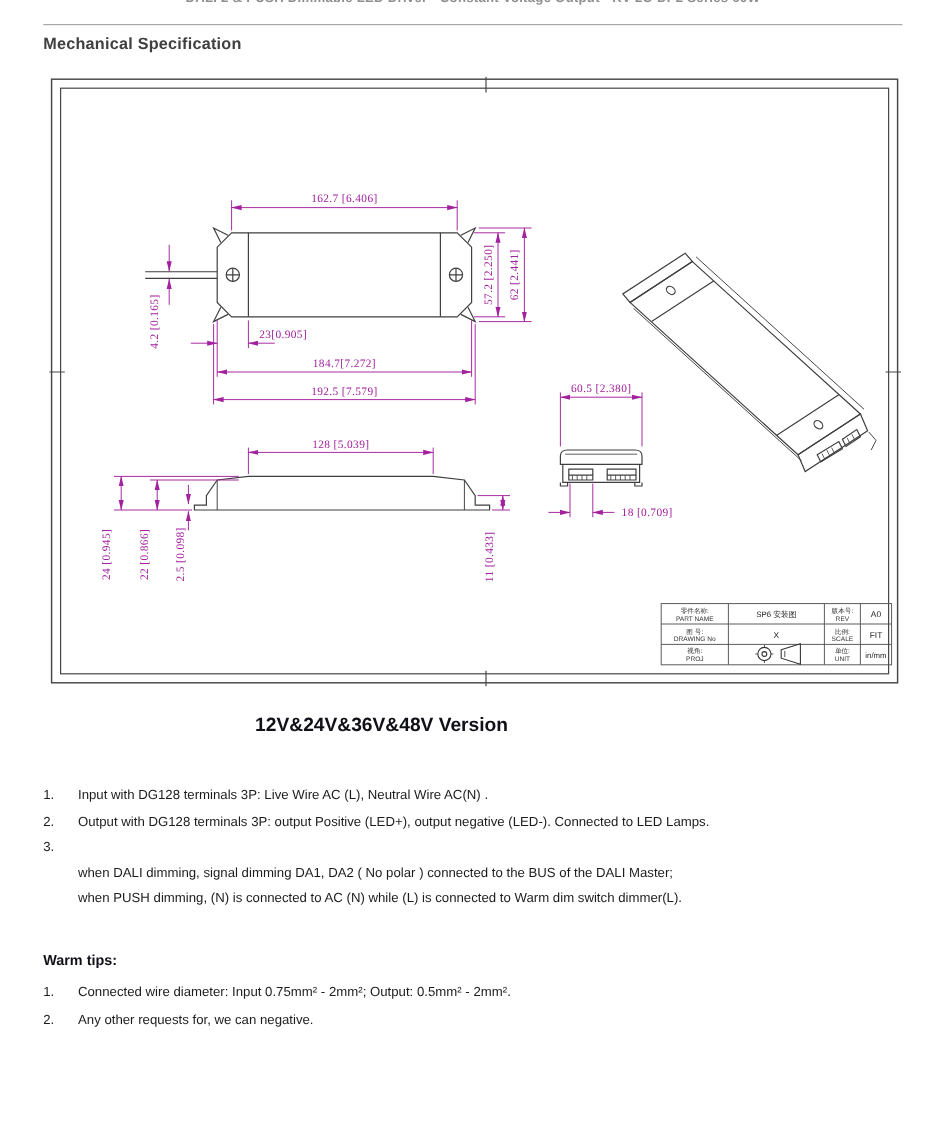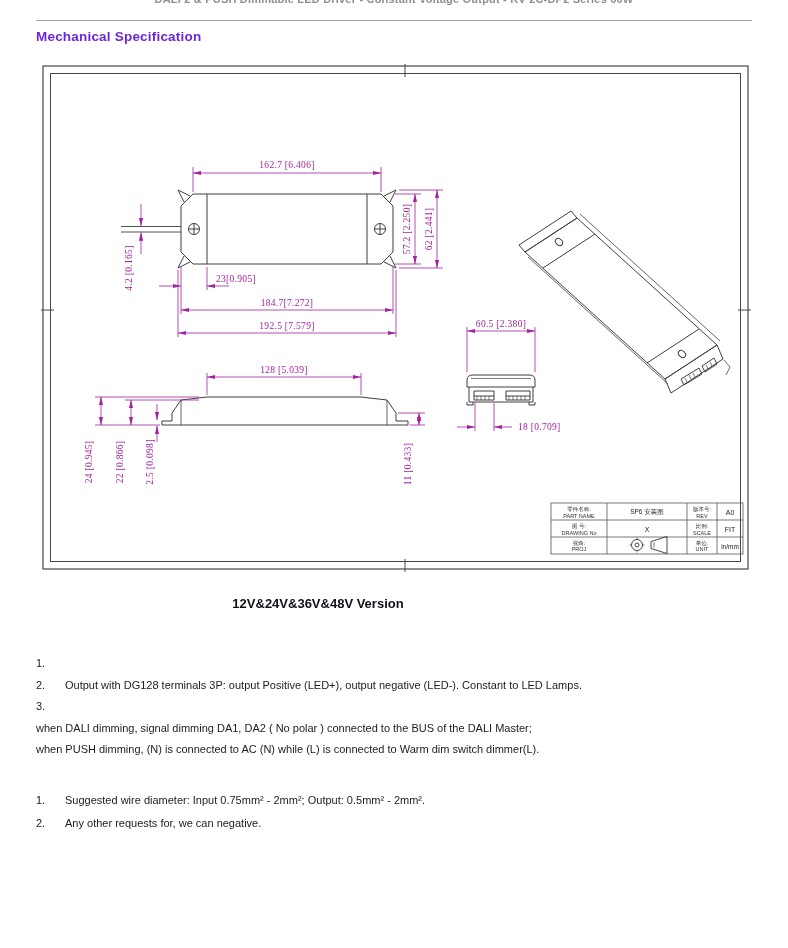--- a/index.html
+++ b/index.html
@@ -5,26 +5,26 @@
   html,body{margin:0;padding:0;background:#ffffff;}
   #page{
     position:relative;width:788px;height:948px;background:#fff;overflow:hidden;
     font-family:"Liberation Sans",sans-serif;color:#1c1c1c;
   }
   .hdr-title{
     position:absolute;top:-7px;left:0;width:100%;text-align:center;
     font-size:11px;font-weight:bold;color:#8f8f8f;letter-spacing:.2px;white-space:nowrap;
   }
   .hdr-rule{position:absolute;top:20px;left:36px;width:716px;height:0;border-top:1px solid #a9a9a9;}
-  .section-title{position:absolute;top:29px;left:36px;font-size:13.5px;font-weight:bold;color:#6d28d9;letter-spacing:.2px;}
-  .caption{position:absolute;top:596px;left:0;width:636px;text-align:center;font-size:13px;font-weight:bold;color:#101018;}
+  .section-title{position:absolute;top:29px;left:36px;font-size:13.5px;font-weight:bold;color:#404040;letter-spacing:.2px;}
+  .caption{position:absolute;top:596px;left:0;width:636px;text-align:center;font-size:16px;font-weight:bold;color:#101018;}
   .notes{position:absolute;left:36px;top:656px;width:716px;font-size:11px;line-height:14px;}
   .note-row{display:flex;margin-bottom:7.5px;}
   .note-num{width:29px;flex:0 0 29px;}
-  .note-sub{margin-bottom:7.5px;}
+  .note-sub{margin-left:29px;margin-bottom:7.5px;}
   .tips{position:absolute;left:36px;top:793px;width:716px;font-size:11px;line-height:14px;}
   .tips-heading{font-size:12px;font-weight:bold;margin-bottom:13px;color:#101018;}
   .tip-row{display:flex;margin-bottom:9px;}
   svg text{font-family:"Liberation Serif",serif;}
   .dimtxt{fill:#a3219e;font-size:9.5px;letter-spacing:.3px;}
   .tbl-cn{fill:#333;font-size:5.5px;font-family:"Liberation Sans",sans-serif;}
   .tbl-en{fill:#333;font-size:5.5px;font-family:"Liberation Sans",sans-serif;}
   .tbl-val{fill:#222;font-size:7px;font-family:"Liberation Sans",sans-serif;}
   .tbl-val-sm{fill:#222;font-size:6.5px;font-family:"Liberation Sans",sans-serif;}
 </style>
@@ -182,36 +182,38 @@
       <text class="tbl-en" x="661" y="487" text-anchor="middle">UNIT</text>
       <text class="tbl-val-sm" x="689" y="484.5" text-anchor="middle">in/mm</text>
     </g>
   </svg>
 
   <div class="caption">12V&amp;24V&amp;36V&amp;48V Version</div>
 
   <div class="notes">
     <div class="note-row">
       <div class="note-num">1.</div>
+      <div>Input with DG128 terminals 3P: Live Wire AC (L), Neutral Wire AC(N) .</div>
     </div>
     <div class="note-row">
       <div class="note-num">2.</div>
-      <div>Output with DG128 terminals 3P: output Positive (LED+), output negative (LED-). Constant to LED Lamps.</div>
+      <div>Output with DG128 terminals 3P: output Positive (LED+), output negative (LED-). Connected to LED Lamps.</div>
     </div>
     <div class="note-row">
       <div class="note-num">3.</div>
     </div>
     <div class="note-sub">when DALI dimming, signal dimming DA1, DA2 ( No polar ) connected to the BUS of the DALI Master;</div>
     <div class="note-sub">when PUSH dimming, (N) is connected to AC (N) while (L) is connected to Warm dim switch dimmer(L).</div>
   </div>
 
   <div class="tips">
+    <div class="tips-heading">Warm tips:</div>
     <div class="tip-row">
       <div class="note-num">1.</div>
-      <div>Suggested wire diameter: Input 0.75mm² - 2mm²; Output: 0.5mm² - 2mm².</div>
+      <div>Connected wire diameter: Input 0.75mm² - 2mm²; Output: 0.5mm² - 2mm².</div>
     </div>
     <div class="tip-row">
       <div class="note-num">2.</div>
       <div>Any other requests for, we can negative.</div>
     </div>
   </div>
 
 </div>
 
 </body></html>

